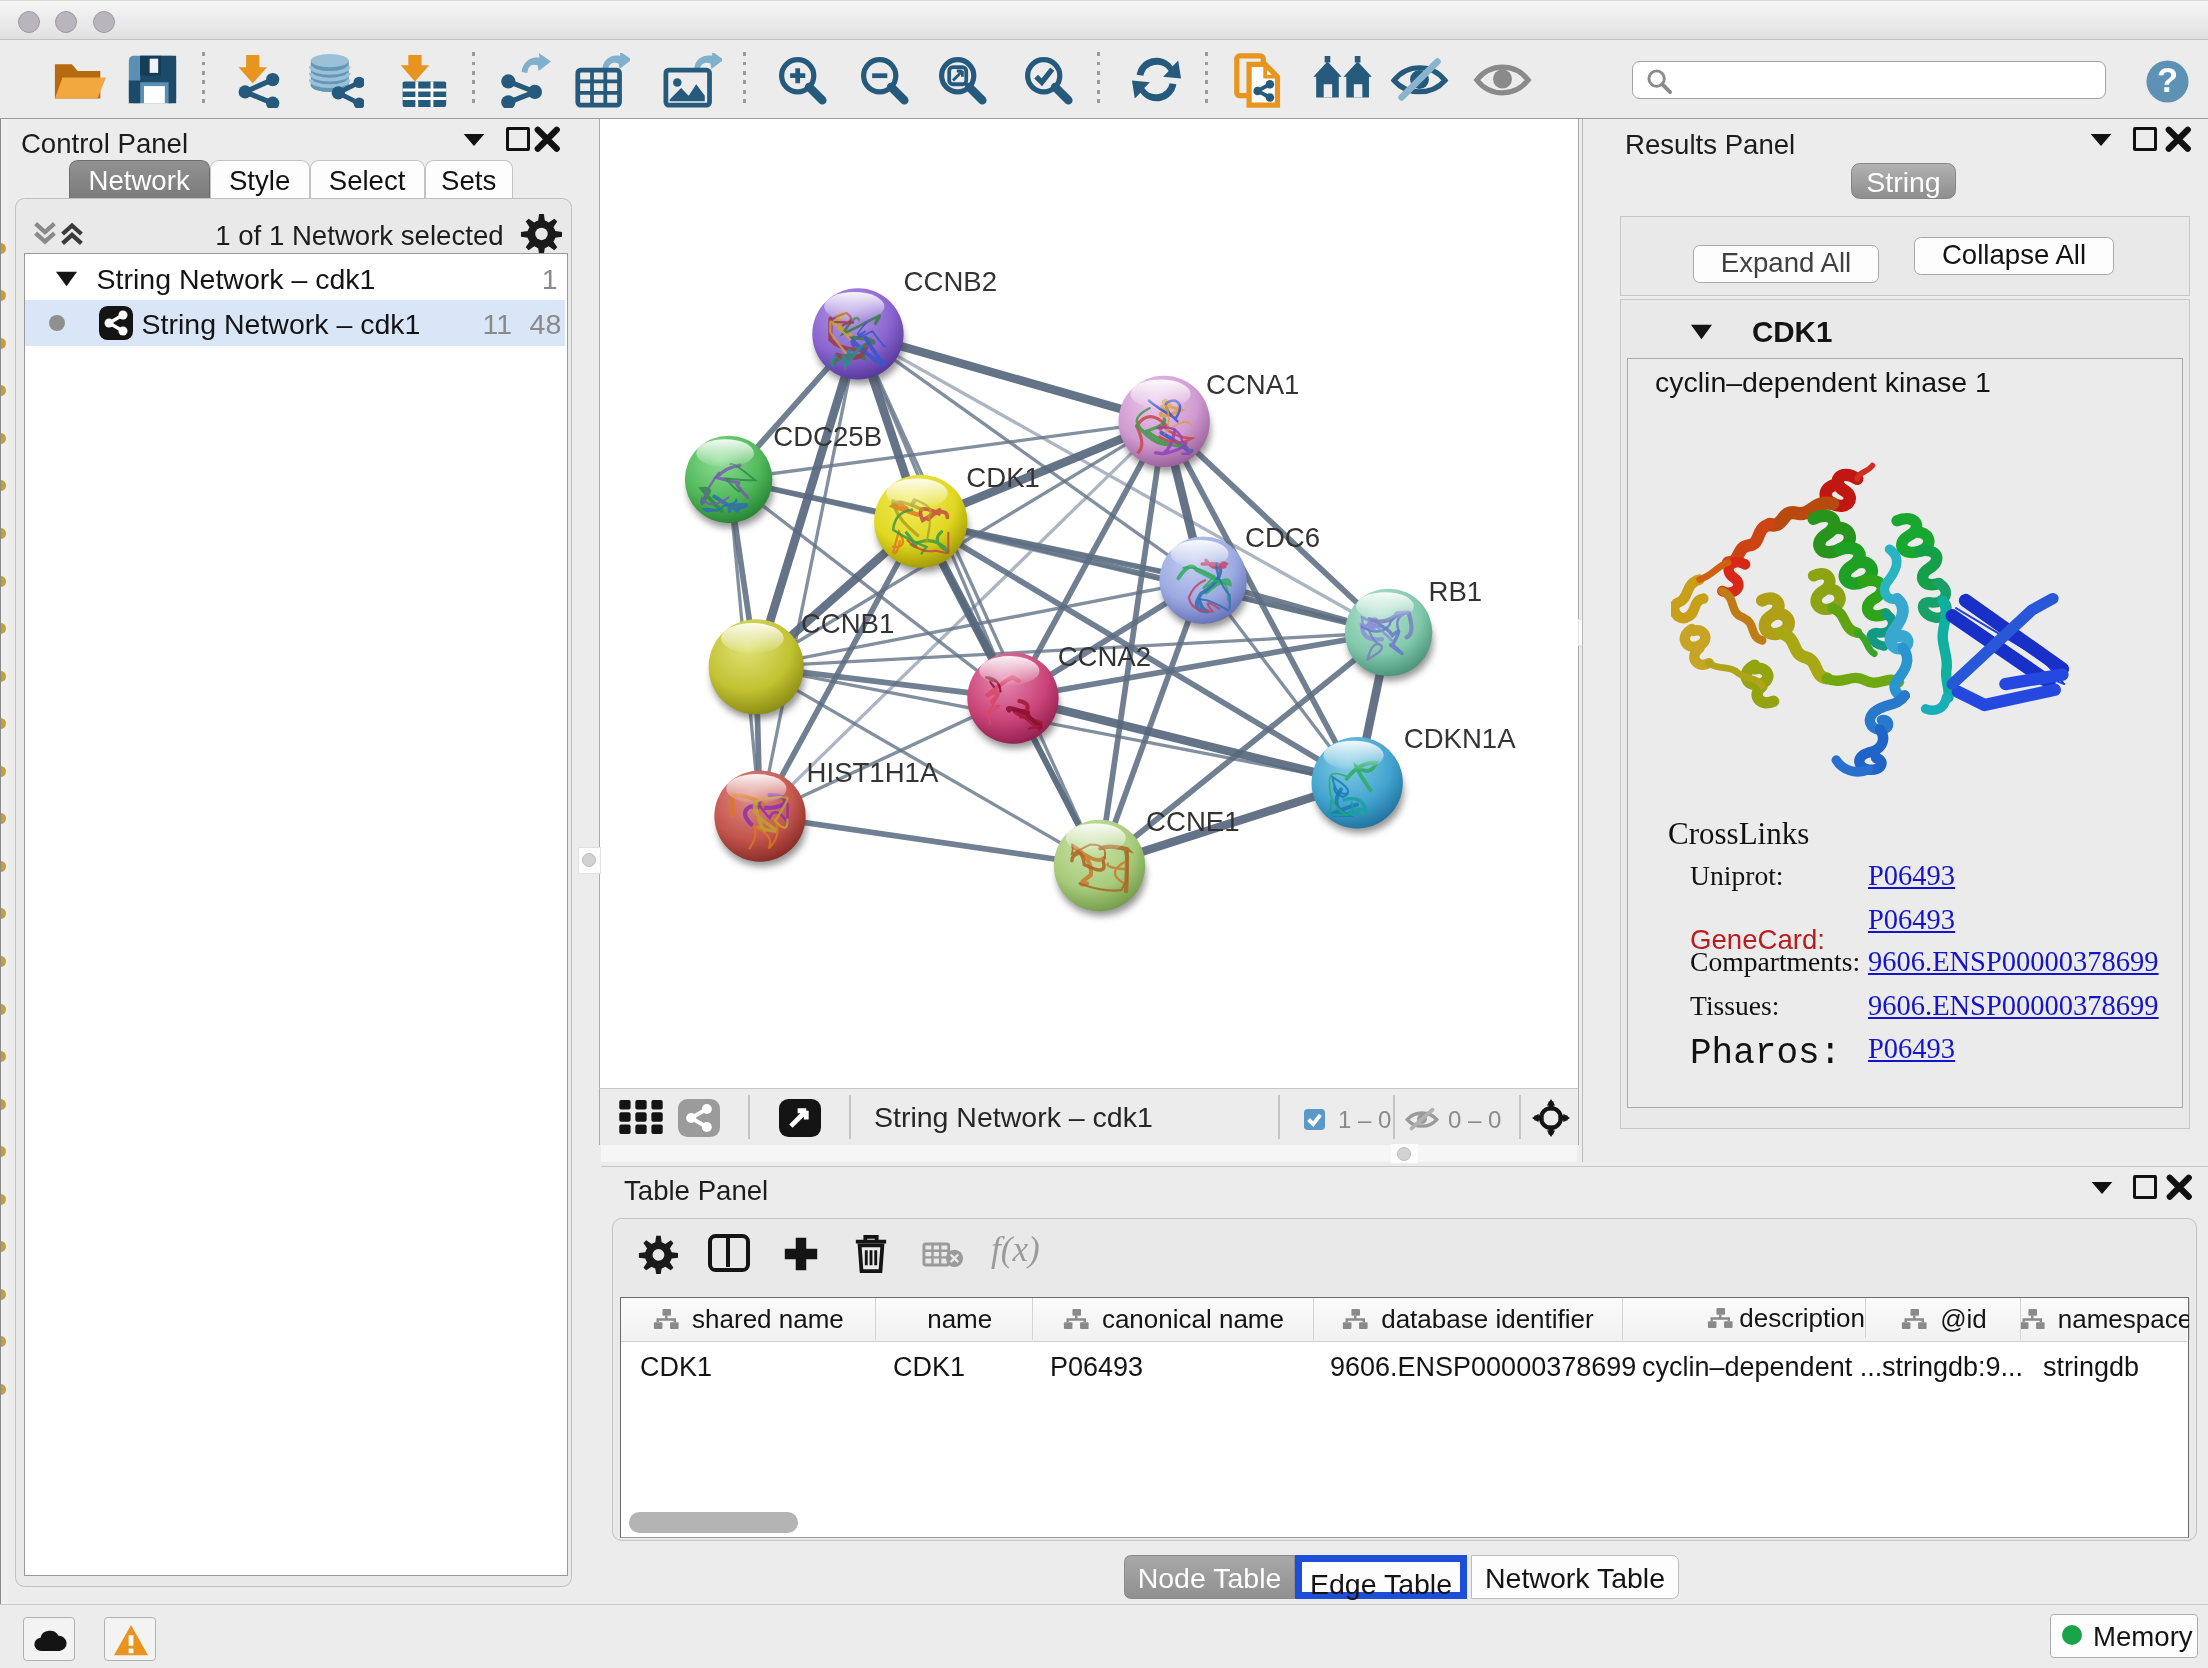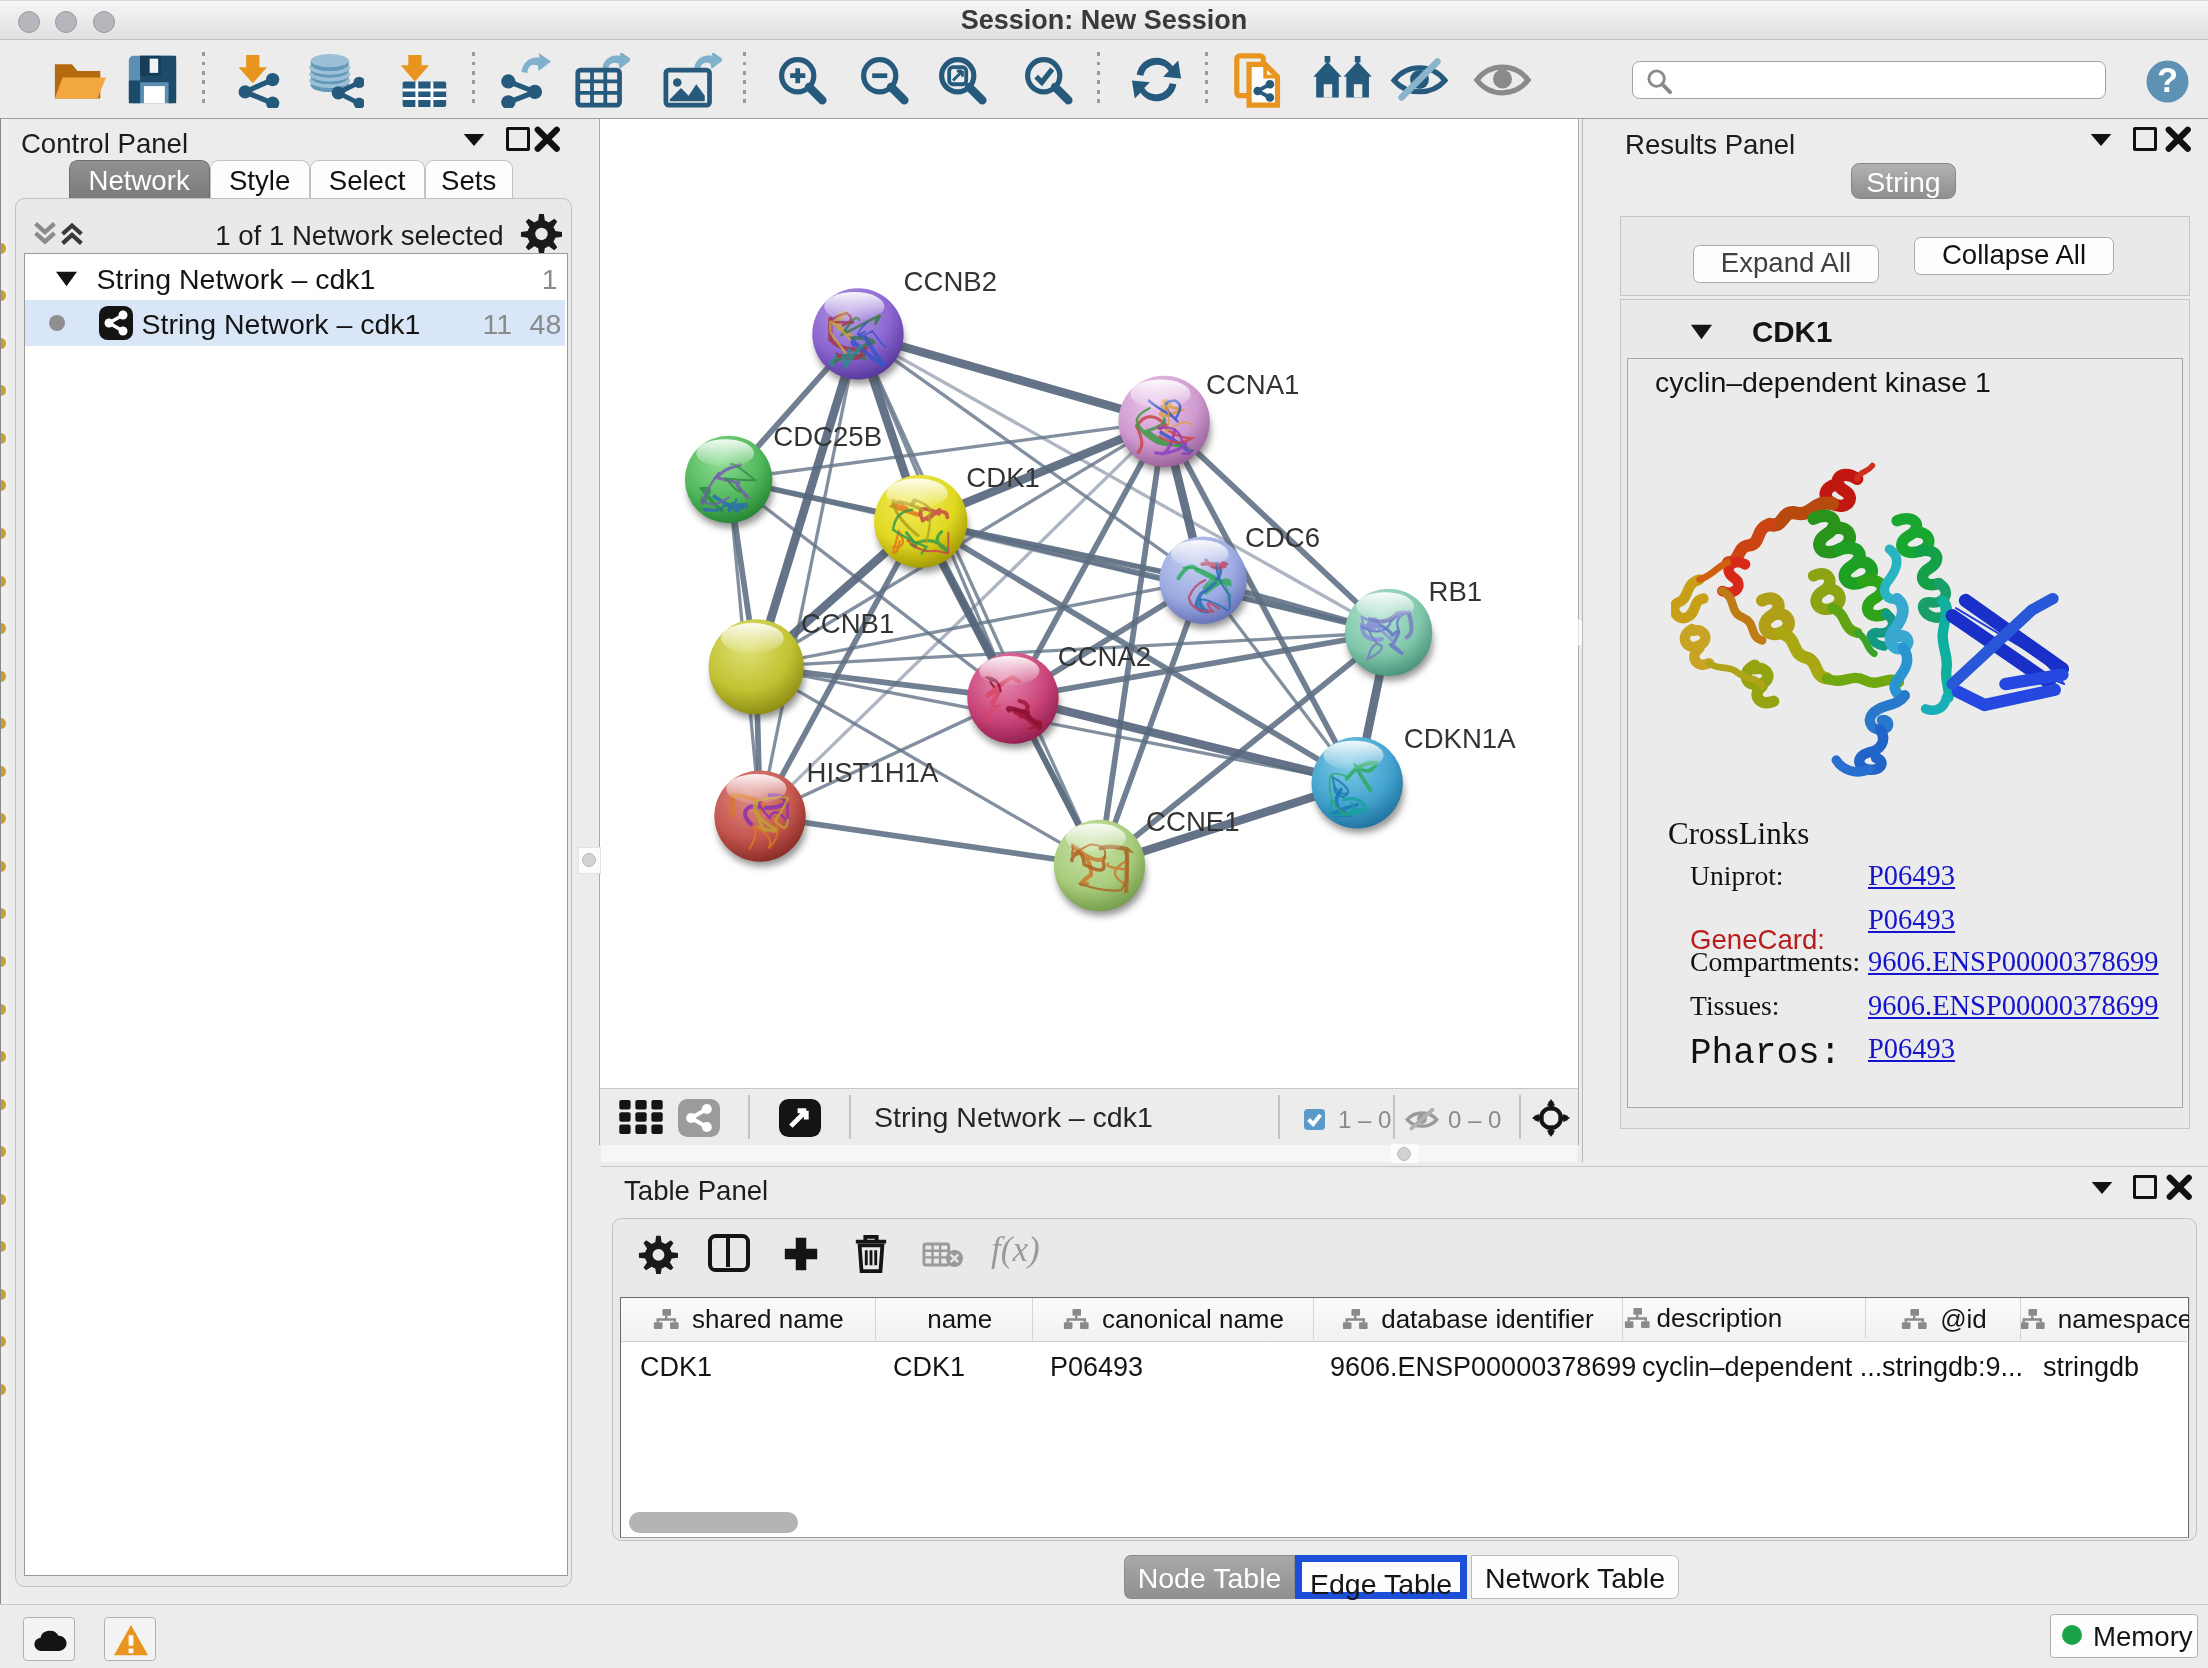--- a/index.html
+++ b/index.html
@@ -5,21 +5,20 @@
 html,body{width:2208px;height:1668px;overflow:hidden}
 body{font-family:"Liberation Sans",sans-serif;background:#ececec;position:relative}
 .abs{position:absolute}
 .hdr{font-size:27.6px;color:#1c1c1c}
 </style>
 </head><body>
 <div class="abs" style="left:0;top:0;width:2208px;height:40px;background:linear-gradient(#f6f6f6,#e0e0e0);border-bottom:1.9px solid #c2c2c2;border-top:1.9px solid #d8d8d8">
  <div class="abs" style="left:18px;top:9.5px;width:22px;height:22px;border-radius:50%;background:#b8b6bc;border:1.4px solid #9c99a0"></div>
  <div class="abs" style="left:55px;top:9.5px;width:22px;height:22px;border-radius:50%;background:#b8b6bc;border:1.4px solid #9c99a0"></div>
  <div class="abs" style="left:93px;top:9.5px;width:22px;height:22px;border-radius:50%;background:#b8b6bc;border:1.4px solid #9c99a0"></div>
- <div class="abs" style="left:0;top:3.8px;width:2208px;text-align:center;font-size:27px;font-weight:bold;color:#3a3a3a">Session: New Session</div>
 </div>
 
 <div class="abs" style="left:0;top:42px;width:2208px;height:77px;background:#ececec;border-bottom:1.9px solid #9d9d9d">
 <svg class="abs" style="left:51px;top:11.4px" width="57" height="53" viewBox="0 0 60 56">
 <path d="M4 12 L22 12 L28 19 L52 19 L52 48 L4 48 Z" fill="#b56a10"></path>
 <path d="M12 26 L58 26 L49 48 L4 48 Z" fill="#f2a73f"></path>
     </svg>
     <svg class="abs" style="left:126px;top:11.4px" width="53" height="53" viewBox="0 0 56 56">
 <rect x="3" y="3" width="50" height="50" rx="5" fill="#5b90b4"></rect>
 <path d="M32 3 L53 3 L53 53 L45 53 L45 31 L15 31 L15 53 L3 53 L3 29 L15 29 L15 3 Z" fill="#1d4a68"></path>
@@ -776,21 +775,21 @@
               <g fill="#8a8a8a">
                 <rect x="11" y="2" width="9" height="7" rx="1"></rect>
                 <rect x="2" y="16" width="9" height="7" rx="1"></rect>
                 <rect x="19" y="16" width="9" height="7" rx="1"></rect>
               </g>
               <path d="M15 9 L15 13 M6 16 L6 13 L24 13 L24 16" stroke="#8a8a8a" stroke-width="2.5" fill="none"></path>
             </svg>
           </span>
           <span style="font-size:26px;color:#141414;white-space:nowrap">database identifier</span>
         </div>
-        <div class="abs" style="left:1002px;top:0;width:243px;height:40px;border-right:1.9px solid #d4d4d4;display:flex;align-items:center;justify-content:flex-start;gap:5px;overflow:hidden">
+        <div class="abs" style="left:1002px;top:0;width:243px;height:40px;border-right:1.9px solid #d4d4d4;display:flex;align-items:center;justify-content:flex-end;gap:5px;overflow:hidden">
           <span style="display:inline-flex;flex:none">
             <svg width="28.5" height="25" viewBox="0 0 30 26">
               <g fill="#8a8a8a">
                 <rect x="11" y="2" width="9" height="7" rx="1"></rect>
                 <rect x="2" y="16" width="9" height="7" rx="1"></rect>
                 <rect x="19" y="16" width="9" height="7" rx="1"></rect>
               </g>
               <path d="M15 9 L15 13 M6 16 L6 13 L24 13 L24 16" stroke="#8a8a8a" stroke-width="2.5" fill="none"></path>
             </svg>
           </span>

